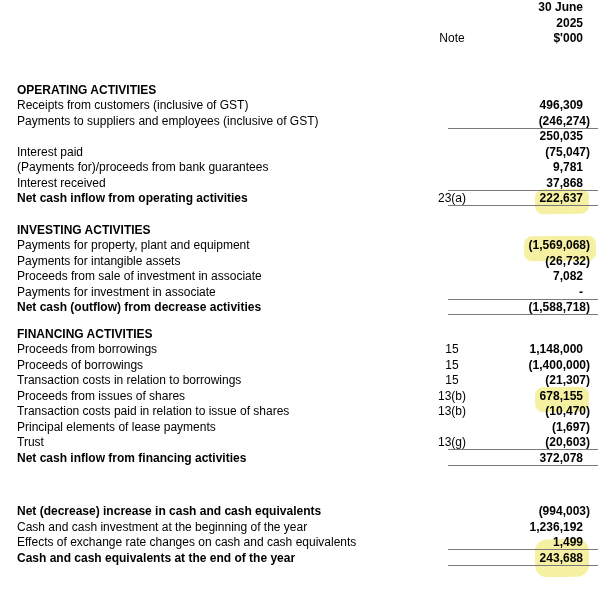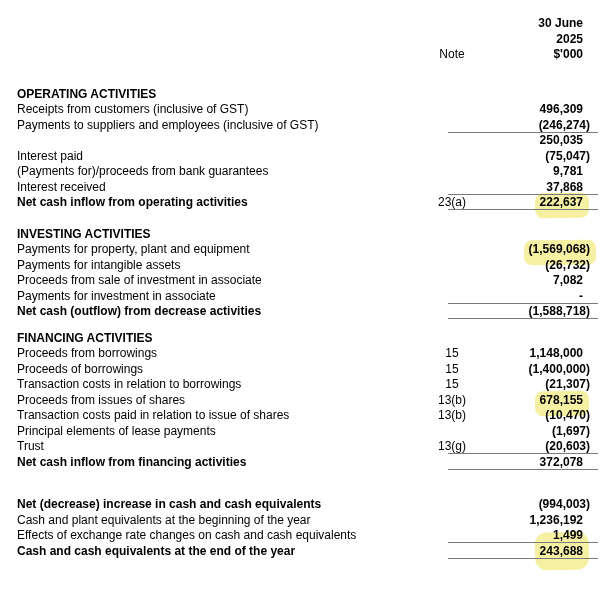--- a/index.html
+++ b/index.html
@@ -1,44 +1,44 @@
 <!DOCTYPE html>
 <html><head>
 <meta charset="utf-8">
 <style>
   html,body{margin:0;padding:0;background:#fff;}
   .page{
     position:relative;width:602px;height:596px;background:#ffffff;
     font-family:"Liberation Sans",sans-serif;font-size:12px;line-height:15.5px;
     color:#000;overflow:hidden;
   }
-  .content{padding-top:16px;}
+  .content{}
   .row{position:relative;height:15.5px;white-space:nowrap;}
   .row.title{font-weight:bold;padding-left:17px;}
   .label{position:absolute;left:17px;top:0;}
   .row.bold .label{font-weight:bold;}
   .note{position:absolute;left:427px;width:50px;top:0;text-align:center;font-weight:normal;}
   .val{position:absolute;right:12px;top:0;text-align:right;font-weight:bold;}
   .num{position:relative;z-index:2;display:inline-block;}
   .num.pos{padding-right:7px;}
   .rule{position:absolute;left:448px;width:150px;top:14px;height:1px;background:#7a7a7a;z-index:1;}
   .hl{
     position:absolute;left:-5px;right:1px;top:-2px;bottom:-7px;
     background:#f6f1a2;border-radius:8px;transform:rotate(-0.7deg);z-index:0;
   }
   .hl.neg{right:-6px;}
   .hl.tall{top:-12px;bottom:-10px;border-radius:12px;transform:rotate(-1.4deg);}
   
   .header .val{font-weight:bold;}
   .header .note{font-weight:normal;}
   
-  #sections .section:nth-child(1){margin-top:24px;}
+  #sections .section:nth-child(1){margin-top:36px;}
   #sections .section:nth-child(2){margin-top:16px;}
   #sections .section:nth-child(3){margin-top:11px;}
-  #sections .section:nth-child(4){margin-top:27px;}
+  #sections .section:nth-child(4){margin-top:38px;}
 </style>
 </head>
 <body>
 
 <div class="page">
   <div class="content">
 
     <div class="header">
       <div class="row">
         <div class="val"><span class="num pos">30 June</span></div>
@@ -154,21 +154,21 @@
             <div class="val"><span class="num pos">372,078</span></div>
             <div class="rule"></div>
           </div>
         </div>
         <div class="section">
           <div class="row bold">
             <div class="label">Net (decrease) increase in cash and cash equivalents</div>
             <div class="val"><span class="num">(994,003)</span></div>
           </div>
           <div class="row">
-            <div class="label">Cash and plant equivalents at the beginning of the year</div>
+            <div class="label">Cash and cash investment at the beginning of the year</div>
             <div class="val"><span class="num pos">1,236,192</span></div>
           </div>
           <div class="row">
             <div class="label">Effects of exchange rate changes on cash and cash equivalents</div>
             <div class="val"><span class="num pos">1,499</span></div>
             <div class="rule"></div>
           </div>
           <div class="row bold">
             <div class="label">Cash and cash equivalents at the end of the year</div>
             <div class="val"><i class="hl tall"></i><span class="num pos">243,688</span></div>

